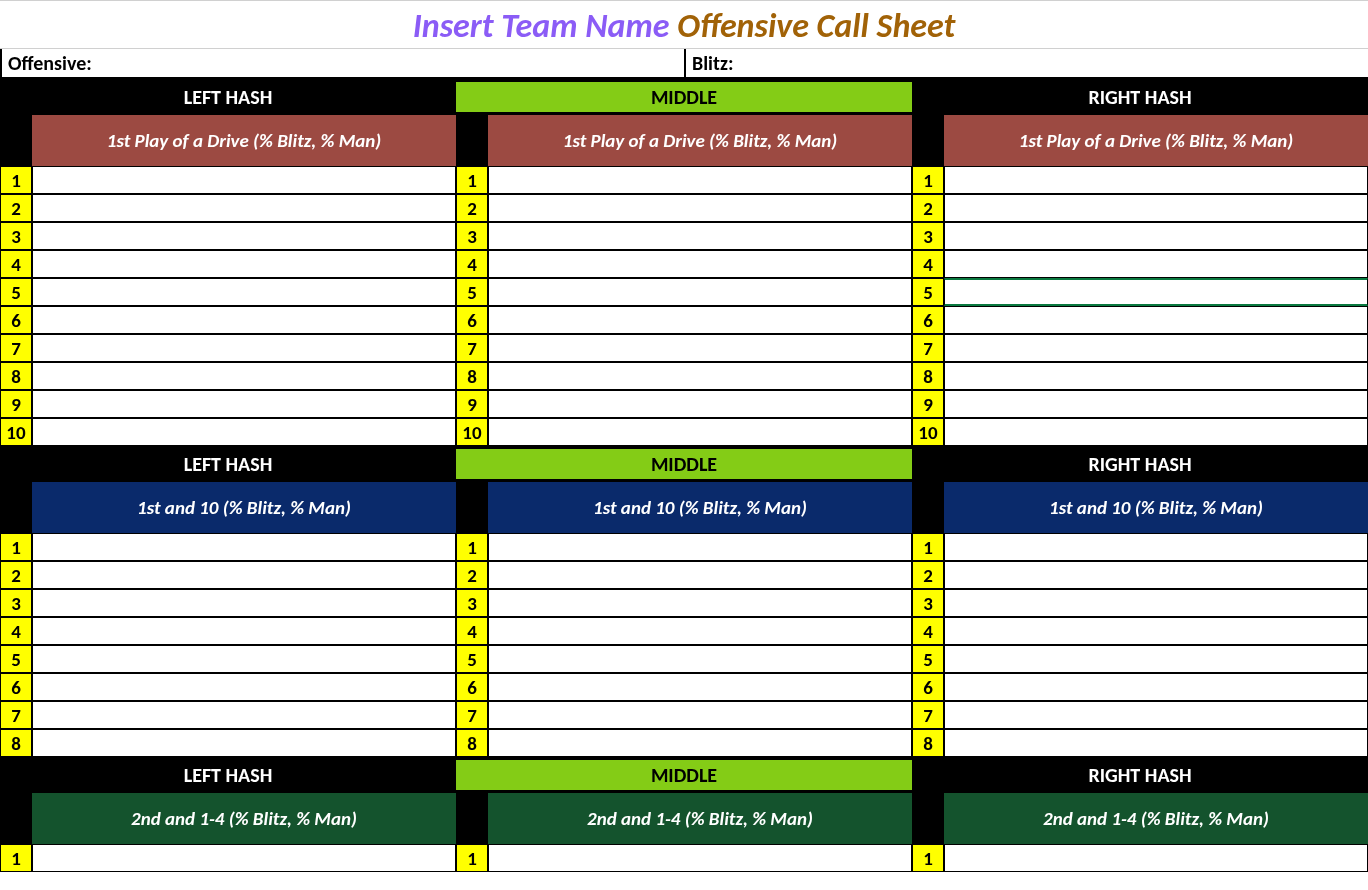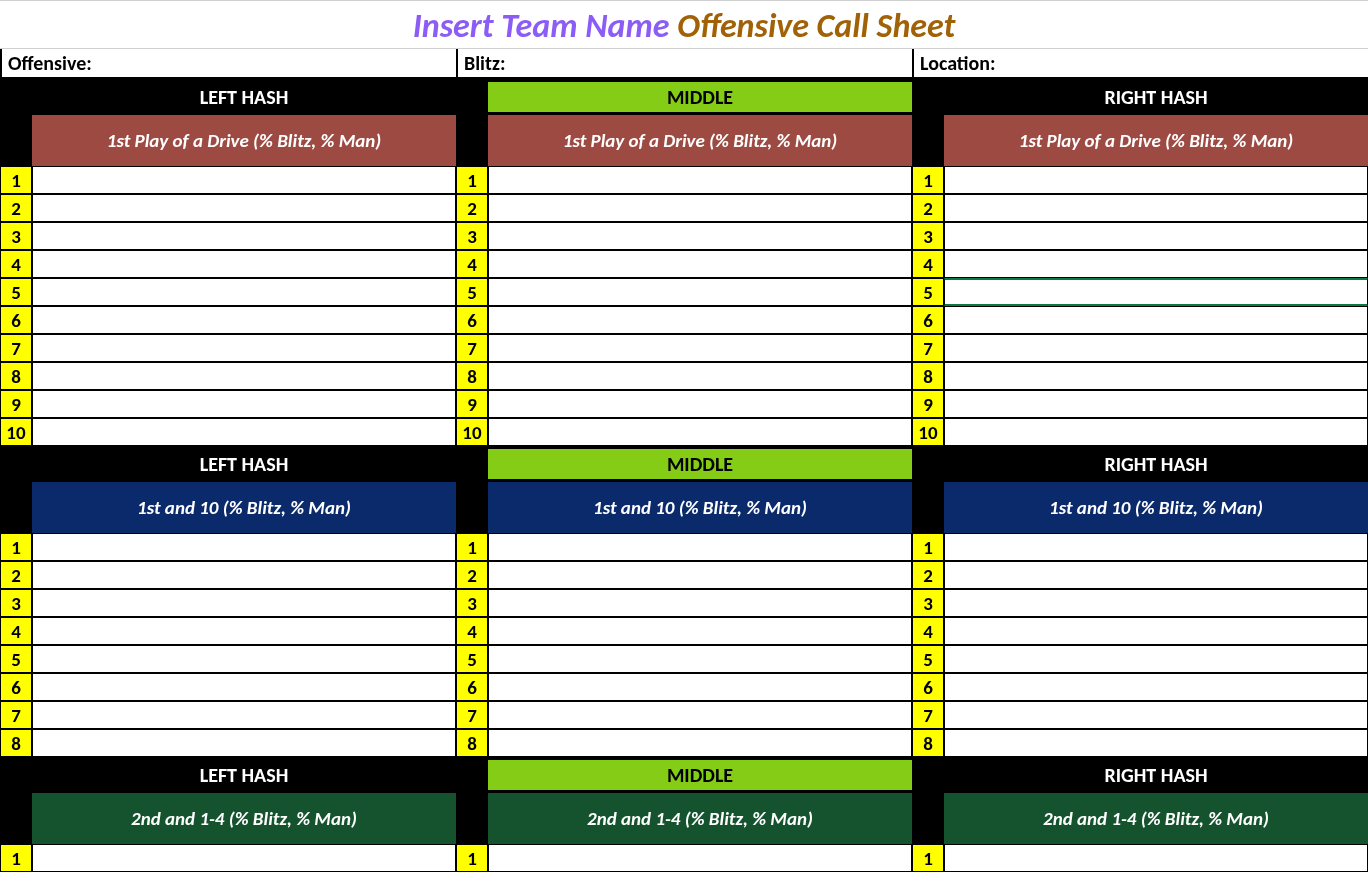--- a/index.html
+++ b/index.html
@@ -41,20 +41,21 @@
     min-width: 0;
   }
   .hash-header {
     background: #000;
     color: #fff;
     font-weight: bold;
     font-size: 20px;
     text-align: center;
     padding: 3px 0;
     display: flex;
+    flex-direction: column;
   }
   .hash-header.green .hash-text { background: #84cc16; color: #000; }
   .hash-numcol {
     width: 32px;
     background: #000;
   }
   .hash-text {
     flex: 1;
     padding: 3px 0;
   }
@@ -105,21 +106,20 @@
 </head>
 <body>
 
 <div class="title-row">
   <span class="title-red">Insert Team Name</span><span class="title-black"> Offensive Call Sheet</span>
 </div>
 
 <div class="info-row">
   <div class="info-cell">Offensive:</div>
   <div class="info-cell">Blitz:</div>
-  <div class="info-cell">Location:</div>
 </div>
 
 <div id="sheet-body">
     <div class="columns">
       <div class="col">
         <div class="hash-header">
           <div class="hash-numcol"></div>
           <div class="hash-text">LEFT HASH</div>
         </div>
         <div class="section-sub sub-brick">

